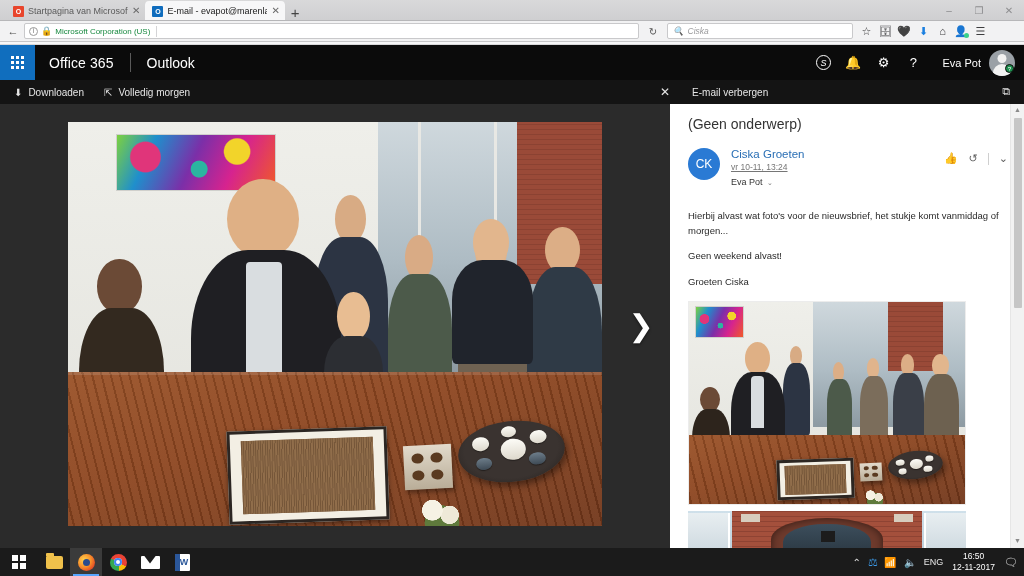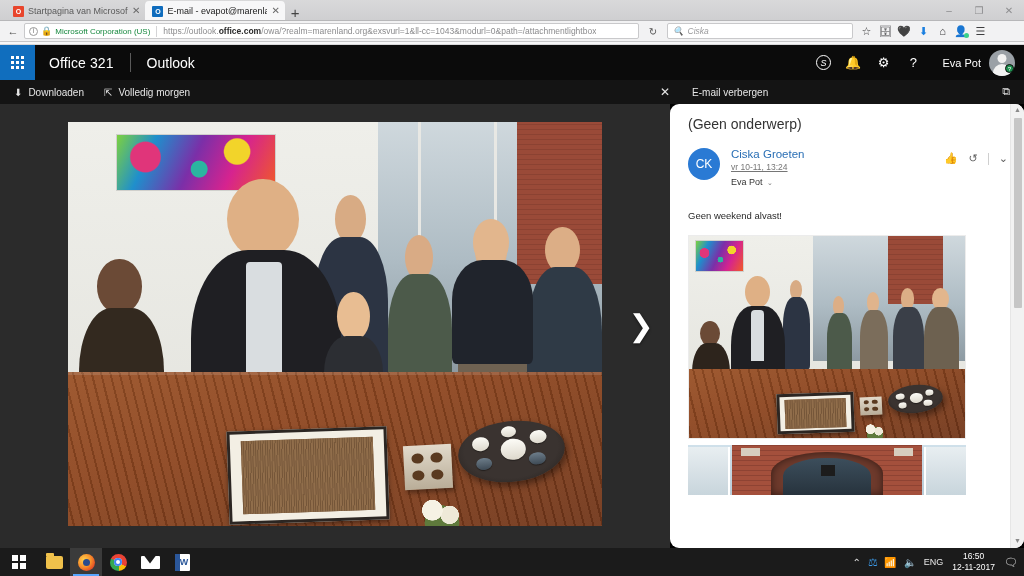--- a/index.html
+++ b/index.html
@@ -151,21 +151,21 @@
   }
   .next-arrow {
     position: absolute; right: 12px; top: 50%; transform: translateY(-50%);
     font-size: 30px; color: #fff; font-weight: 300; line-height: 1;
     width: 34px; text-align: center; text-shadow: 0 1px 3px rgba(0,0,0,.6);
   }
 
   
   .reading-pane {
     position: absolute; top: 104px; left: 670px; width: 354px; height: 444px;
-    background: #fff; overflow: hidden; border-radius: 9px;
+    background: #fff; overflow: hidden;
   }
   .rp-inner { padding: 12px 18px 0 18px; position: relative; }
   .rp-subject { font-size: 14px; color: #333; font-weight: 400; margin-bottom: 16px; }
   .rp-header { display: flex; align-items: flex-start; }
   .rp-avatar {
     width: 32px; height: 32px; border-radius: 50%; background: #2a7ad4; color: #fff;
     display: flex; align-items: center; justify-content: center; font-size: 12px; flex: 0 0 32px;
   }
   .rp-meta { margin-left: 11px; }
   .rp-sender { font-size: 11.5px; color: #2a6fb5; }
@@ -352,21 +352,20 @@
     </div>
   </div>
 
   <div class="fx-navbar">
     <div class="navbtn">←</div>
     <div class="urlbar">
       <span class="ident-i">i</span>
       <span class="lock">🔒</span>
       <span class="org">Microsoft Corporation (US)</span>
       <span class="urlsep"></span>
-      <span class="urltext"><span>https://outlook.</span><b>office.com</b><span>/owa/?realm=marenland.org&amp;exsvurl=1&amp;ll-cc=1043&amp;modurl=0&amp;path=/attachmentlightbox</span></span>
     </div>
     <div class="reloadbtn">↻</div>
     <div class="searchbar">
       <span>🔍</span>
       <span>Ciska</span>
     </div>
     <div class="toolicons">
       <div class="ticon">☆</div>
       <div class="ticon">🗄</div>
       <div class="ticon">🖤</div>
@@ -385,21 +384,21 @@
           <i></i>
           <i></i>
           <i></i>
           <i></i>
           <i></i>
           <i></i>
           <i></i>
           <i></i>
         </div>
     </div>
-    <div class="o365-brand">Office 321</div>
+    <div class="o365-brand">Office 365</div>
     <div class="o365-div"></div>
     <div class="o365-app">Outlook</div>
     <div class="o365-right">
       <div class="o365-icon">
           <span class="skype-circle">S</span>
         </div>
       <div class="o365-icon">🔔</div>
       <div class="o365-icon">⚙</div>
       <div class="o365-icon">?</div>
       <div class="username">Eva Pot</div>
@@ -515,21 +514,23 @@
         </div>
       </div>
       <div class="rp-actions">
         <span class="rp-act">👍</span>
         <span class="rp-act">↺</span>
         <span class="rp-vsep"></span>
         <span class="rp-act">⌄</span>
       </div>
 
       <div class="rp-body">
+        <p>Hierbij alvast wat foto's voor de nieuwsbrief, het stukje komt vanmiddag of morgen...</p>
         <p>Geen weekend alvast!</p>
+        <p>Groeten Ciska</p>
       </div>
 
       <div class="rp-attachments">
         <div class="att-img">
           <div class="scene">
             <div class="wall"></div>
             <div class="window-wall" style="width:55%"></div>
             <div class="brickblock" style="right:8%;top:0;width:20%;height:34%;"></div>
             <div class="art" style="left:2%;top:2%;width:18%;height:16%"></div>
             <div class="person" style="left:34%;bottom:34%;width:10%;height:44%;">

